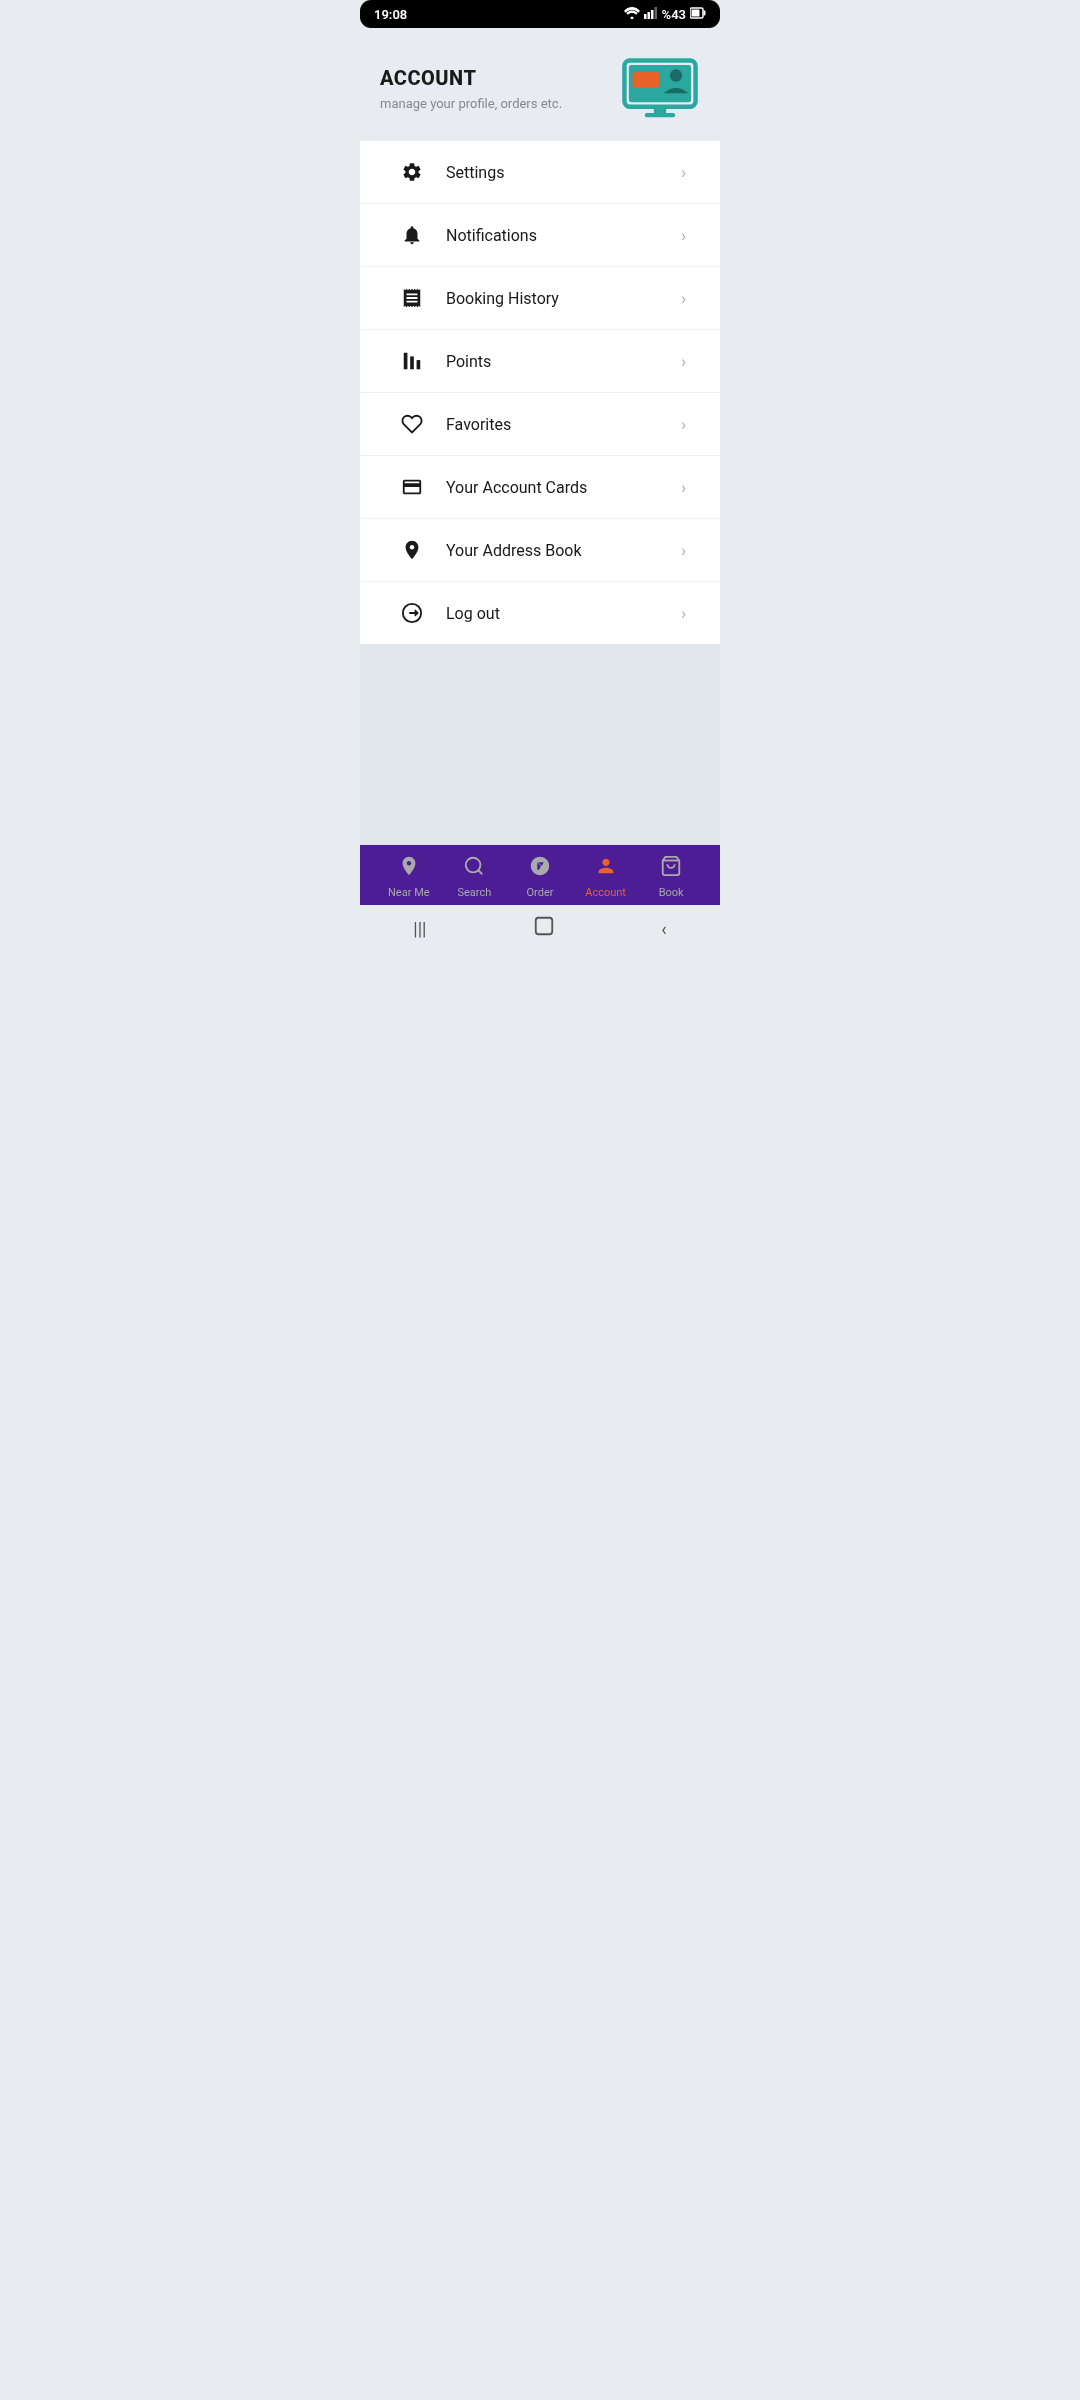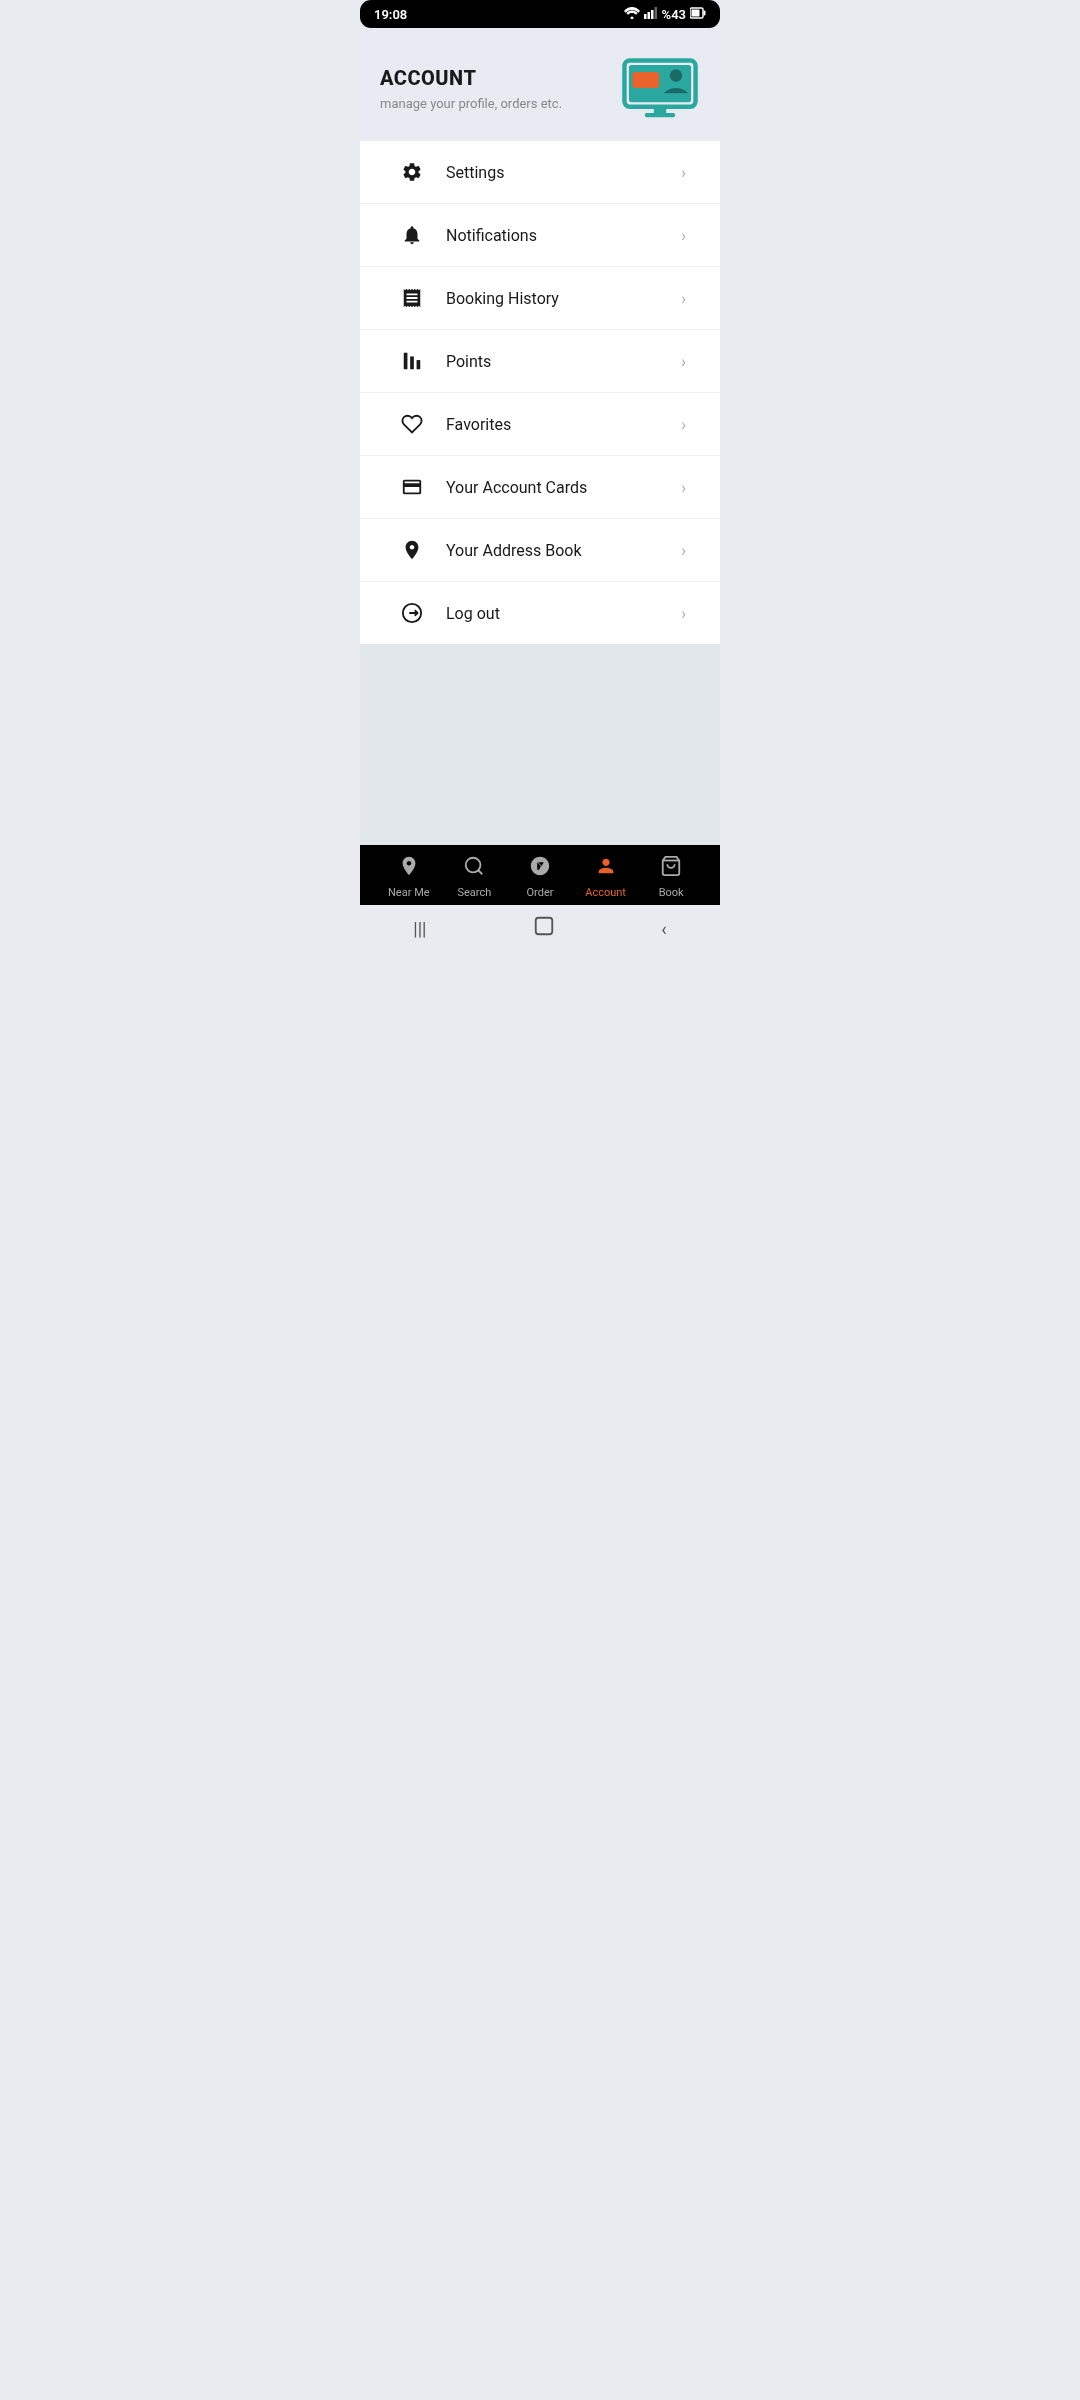--- a/index.html
+++ b/index.html
@@ -100,21 +100,21 @@
 
     
     .empty-area {
       background: #e2e7ec;
       flex: 1;
       min-height: 200px;
     }
 
     
     .bottom-nav {
-      background: #000000;
+      background: #4c1d95;
       display: flex;
       justify-content: space-around;
       align-items: center;
       padding: 10px 16px 6px;
       border-top: 1px solid #e0e0e0;
     }
     .nav-item {
       display: flex;
       flex-direction: column;
       align-items: center;

